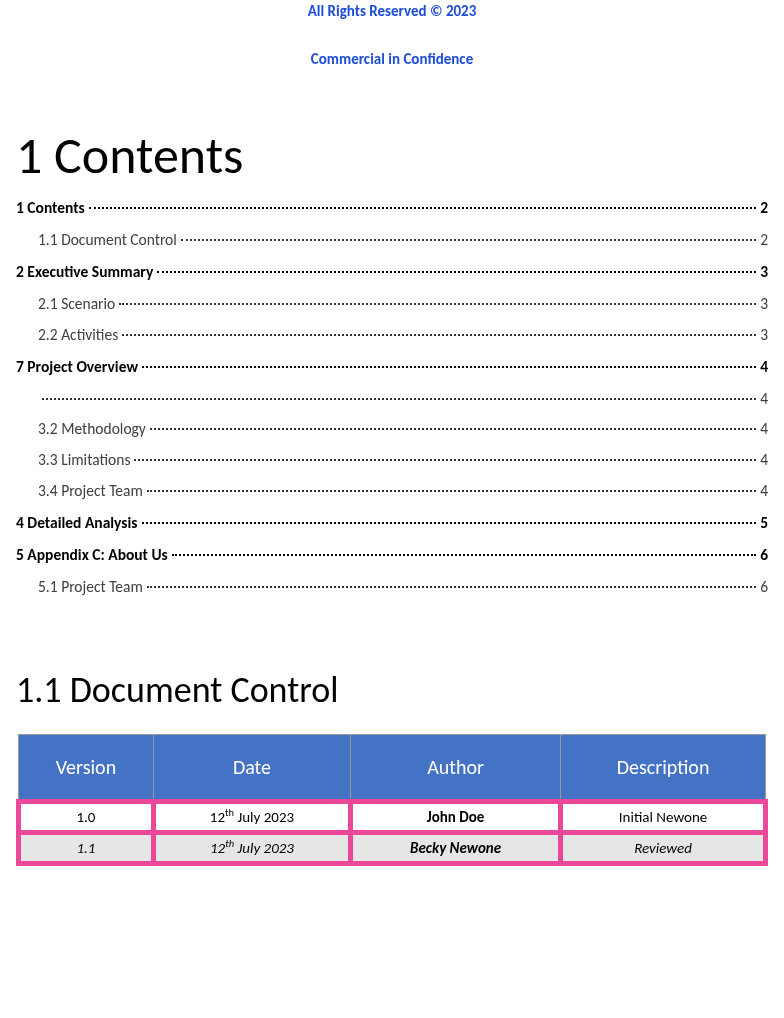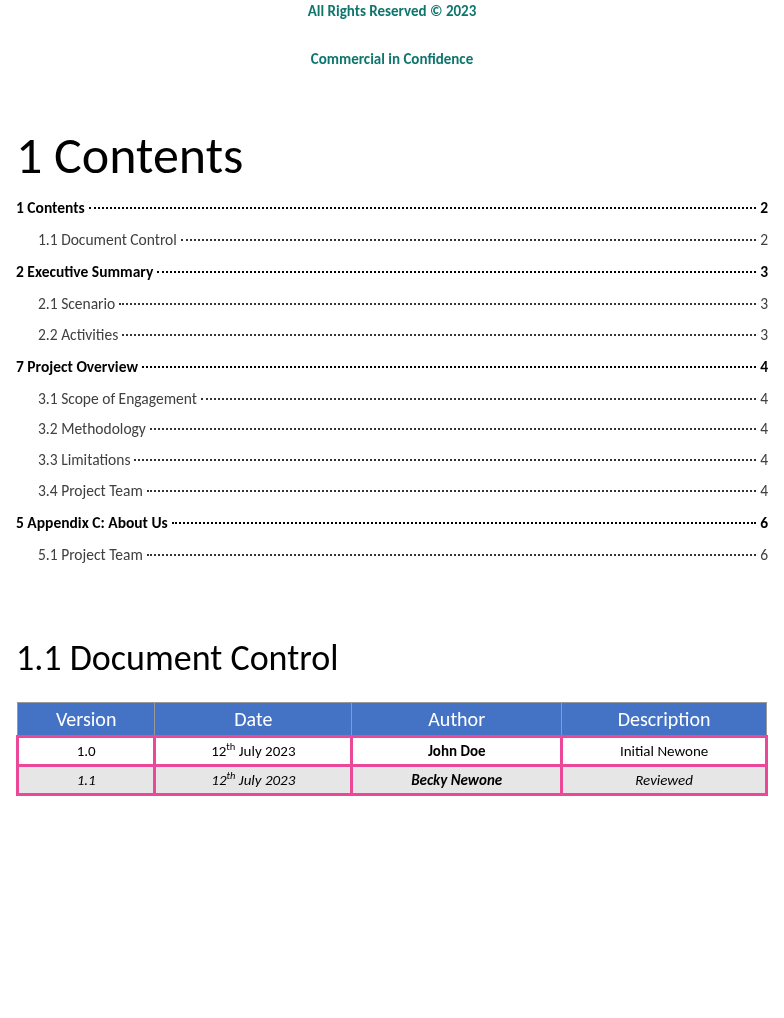--- a/index.html
+++ b/index.html
@@ -9,21 +9,21 @@
     font-family: Calibri, "Segoe UI", Arial, sans-serif;
     background: #ffffff;
     color: #000;
     overflow: hidden;
   }
   .page {
     padding: 0 16px 0 16px;
   }
   .header-line {
     text-align: center;
-    color: #0f766e;
+    color: #1d4ed8;
     font-weight: 600;
     font-size: 15px;
     line-height: 1.3;
   }
   .header-block { padding-top: 2px; margin-bottom: 54px; }
   .header-line + .header-line { margin-top: 28px; }
 
   h1.title {
     font-size: 52px;
     font-weight: 400;
@@ -66,26 +66,26 @@
   table.doc-control {
     width: 100%;
     border-collapse: collapse;
     font-size: 15px;
   }
   table.doc-control th {
     background: #4472c4;
     color: #fff;
     font-weight: 400;
     font-size: 20px;
-    padding: 4px 4px;
+    padding: 20px 4px;
     border: 1px solid #999;
     text-align: center;
   }
   table.doc-control td {
-    border: 3px solid #ec4899;
+    border: 5px solid #ec4899;
     padding: 4px 6px;
     text-align: center;
   }
   table.doc-control tr.alt td { background: #e7e6e6; font-style: italic; }
   table.doc-control td.author { font-weight: 700; }
   sup { font-size: 0.7em; vertical-align: super; line-height: 0; }
 </style>
 </head>
 <body>
 
@@ -123,38 +123,42 @@
         <span class="toc-label">2.2 Activities</span>
         <span class="toc-leader"></span>
         <span class="toc-page">3</span>
       </div>
       <div class="toc-row level1">
         <span class="toc-label">7 Project Overview</span>
         <span class="toc-leader"></span>
         <span class="toc-page">4</span>
       </div>
       <div class="toc-row level2">
-        <span class="toc-label">3.1 Scope of Engagement</span>
         <span class="toc-leader"></span>
         <span class="toc-page">4</span>
       </div>
       <div class="toc-row level2">
         <span class="toc-label">3.2 Methodology</span>
         <span class="toc-leader"></span>
         <span class="toc-page">4</span>
       </div>
       <div class="toc-row level2">
         <span class="toc-label">3.3 Limitations</span>
         <span class="toc-leader"></span>
         <span class="toc-page">4</span>
       </div>
       <div class="toc-row level2">
         <span class="toc-label">3.4 Project Team</span>
         <span class="toc-leader"></span>
         <span class="toc-page">4</span>
+      </div>
+      <div class="toc-row level1">
+        <span class="toc-label">4 Detailed Analysis</span>
+        <span class="toc-leader"></span>
+        <span class="toc-page">5</span>
       </div>
       <div class="toc-row level1">
         <span class="toc-label">5 Appendix C: About Us</span>
         <span class="toc-leader"></span>
         <span class="toc-page">6</span>
       </div>
       <div class="toc-row level2">
         <span class="toc-label">5.1 Project Team</span>
         <span class="toc-leader"></span>
         <span class="toc-page">6</span>

